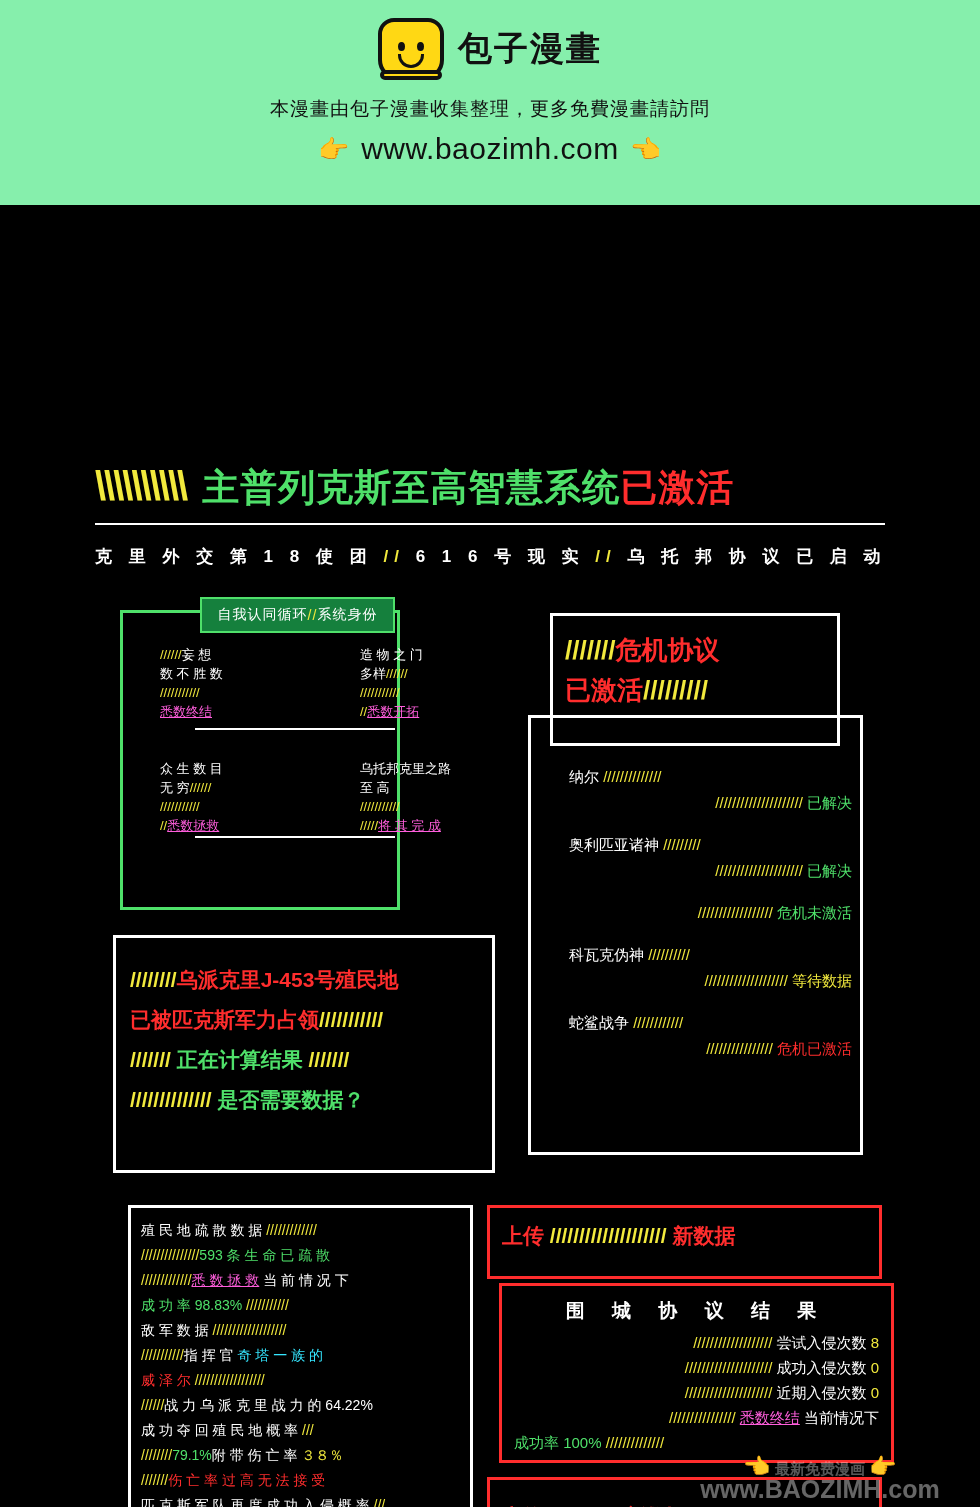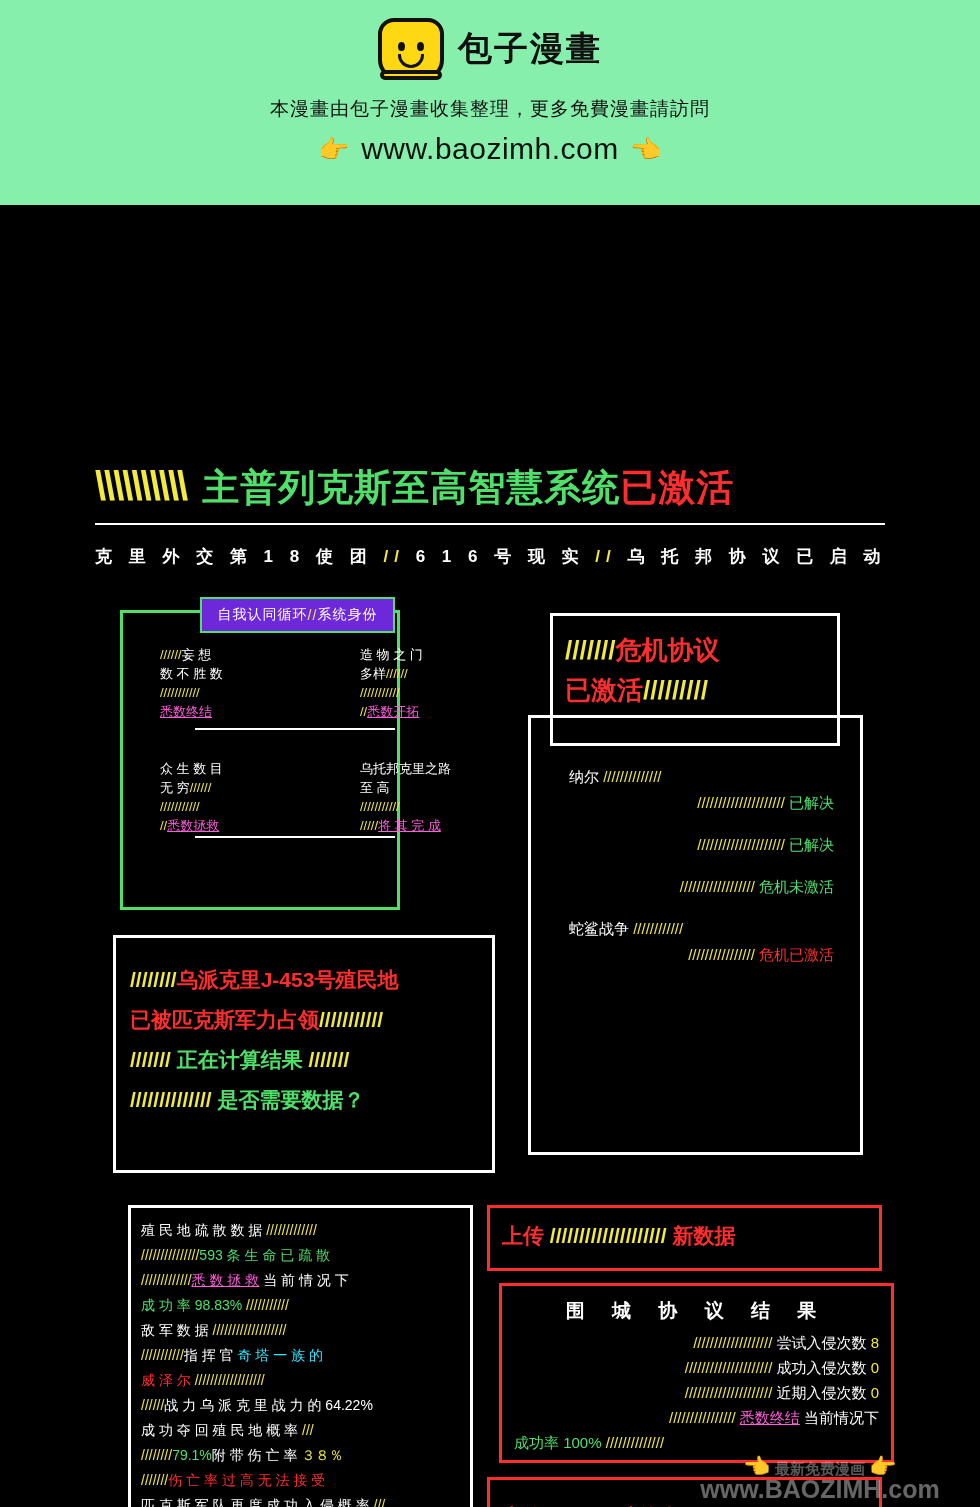--- a/index.html
+++ b/index.html
@@ -56,42 +56,42 @@
   }
   .subtitle .w{color:#fff;}
 
   
   .green-box{
     position:absolute;left:120px;top:405px;width:280px;height:300px;
     border:3px solid #4fe06a;box-sizing:border-box;
   }
   .green-label{
     position:absolute;left:200px;top:392px;width:195px;height:36px;
-    background:#6d28d9;border:2px solid #4fe06a;box-sizing:border-box;
+    background:#15803d;border:2px solid #4fe06a;box-sizing:border-box;
     display:flex;align-items:center;justify-content:center;
     font-size:14px;letter-spacing:1px;
   }
   .tree{position:absolute;left:120px;top:440px;width:400px;height:270px;font-size:13px;line-height:19px;}
   .tree .col{position:absolute;width:170px;}
   .tree .col.left{left:40px;}
   .tree .col.right{left:240px;}
   .tree .blk{margin-bottom:26px;}
   .connector{position:absolute;background:#fff;}
 
   
   .crisis-box{
     position:absolute;left:550px;top:408px;width:290px;height:133px;
     border:3px solid #fff;box-sizing:border-box;padding:14px 12px;
     font-size:26px;font-weight:bold;line-height:40px;letter-spacing:0px;
   }
   
   .crisis-list{
     position:absolute;left:528px;top:510px;width:335px;height:440px;
     border:3px solid #fff;border-left:3px solid #fff;box-sizing:border-box;
-    padding:46px 26px 10px 38px;font-size:15px;line-height:26px;
+    padding:46px 8px 10px 38px;font-size:15px;line-height:26px;
   }
   .crisis-item{margin-bottom:16px;}
   .crisis-item .line2{text-align:right;}
 
   
   .colony-box{
     position:absolute;left:113px;top:730px;width:382px;height:238px;
     border:3px solid #fff;box-sizing:border-box;padding:22px 14px;
     font-size:21px;font-weight:bold;line-height:40px;
   }
@@ -101,21 +101,21 @@
     position:absolute;left:128px;top:1000px;width:345px;height:460px;
     border:3px solid #fff;box-sizing:border-box;padding:10px 10px;
     font-size:14px;line-height:25px;
   }
   .evac-box .ln{white-space:nowrap;}
 
   
   .red-box{
     position:absolute;border:3px solid #ff2d2d;box-sizing:border-box;background:#000;
   }
-  .rb1{left:487px;top:1000px;width:395px;height:66px;padding:14px 12px;font-size:21px;font-weight:bold;}
+  .rb1{left:487px;top:1000px;width:395px;height:74px;padding:14px 12px;font-size:21px;font-weight:bold;}
   .rb2{left:499px;top:1078px;width:395px;height:180px;padding:12px 12px;font-size:15px;}
   .rb2 .head{font-size:19px;font-weight:bold;letter-spacing:11px;text-align:center;margin-bottom:6px;}
   .rb2 .row{text-align:right;line-height:25px;}
   .rb3{left:487px;top:1272px;width:395px;height:190px;padding:18px 12px;font-size:20px;font-weight:bold;line-height:36px;}
 
   
   .watermark{
     position:absolute;right:10px;bottom:8px;width:300px;text-align:center;
     color:rgba(255,255,255,.35);font-size:15px;line-height:20px;font-weight:bold;
     pointer-events:none;
@@ -205,24 +205,29 @@
     <div><span class="y">///////</span><span class="r">危机协议</span></div>
     <div><span class="r">已激活</span><span class="y">/////////</span></div>
   </div>
 
   <div class="crisis-list">
     <div class="crisis-item">
       <div><span class="w">纳尔</span> <span class="y">//////////////</span></div>
       <div class="line2"><span class="y">/////////////////////</span> <span class="g">已解决</span></div>
     </div>
     <div class="crisis-item">
+      <div><span class="w">奥利匹亚诸神</span> <span class="y">/////////</span></div>
       <div class="line2"><span class="y">/////////////////////</span> <span class="g">已解决</span></div>
     </div>
     <div class="crisis-item">
       <div class="line2"><span class="y">//////////////////</span> <span class="g">危机未激活</span></div>
+    </div>
+    <div class="crisis-item">
+      <div><span class="w">科瓦克伪神</span> <span class="y">//////////</span></div>
+      <div class="line2"><span class="y">////////////////////</span> <span class="y">等待数据</span></div>
     </div>
     <div class="crisis-item">
       <div><span class="w">蛇鲨战争</span> <span class="y">////////////</span></div>
       <div class="line2"><span class="y">////////////////</span> <span class="r">危机已激活</span></div>
     </div>
   </div>
 
   <div class="colony-box">
     <div><span class="y">////////</span><span class="r">乌派克里J-453号殖民地</span></div>
     <div><span class="r">已被匹克斯军力占领</span><span class="y">///////////</span></div>

